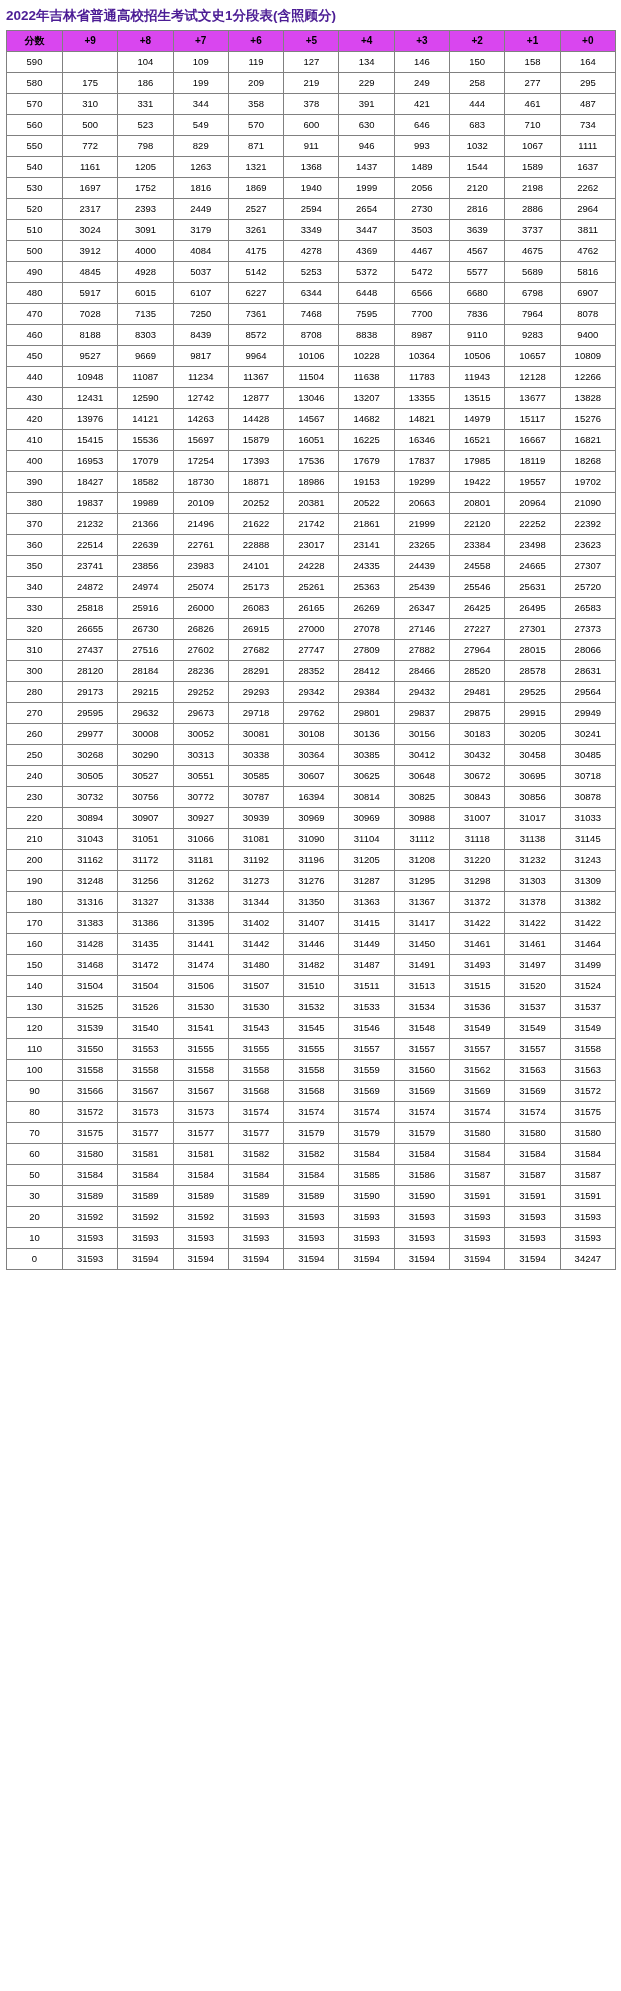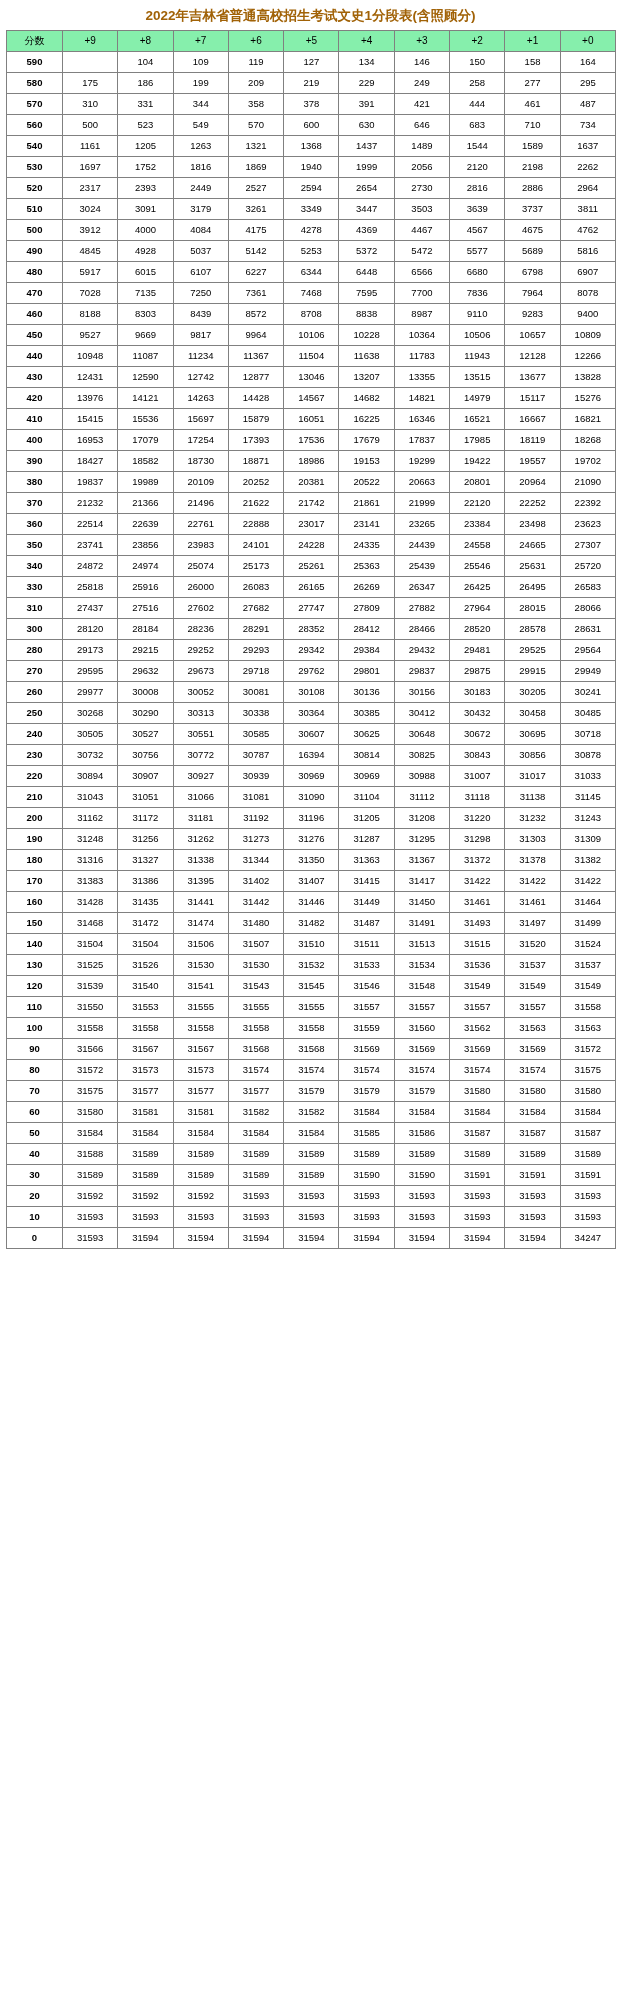--- a/index.html
+++ b/index.html
@@ -12,24 +12,23 @@
     width: 621px;
     font-family: "Liberation Sans", "DejaVu Sans", sans-serif;
     color: #000000;
   }
   #page {
     width: 621px;
     box-sizing: border-box;
     padding: 4px 6px 6px 6px;
   }
   .doc-title {
-    text-align: center;
     font-size: 13.5px;
     font-weight: bold;
-    color: #a16207;
+    color: #4c1d95;
     letter-spacing: 0px;
     padding: 4px 0 6px 0;
     line-height: 1.2;
   }
   table.score-table {
     border-collapse: collapse;
     width: 609px;
     table-layout: fixed;
   }
   table.score-table th,
@@ -38,26 +37,26 @@
     text-align: center;
     vertical-align: middle;
     font-size: 9.5px;
     height: 20px;
     padding: 0;
     line-height: 18px;
     overflow: hidden;
     white-space: nowrap;
   }
   table.score-table th {
-    font-weight: normal;
+    font-weight: bold;
     font-size: 10px;
-    background: #86efac;
+    background: #d946ef;
   }
   table.score-table td.score-col {
-    font-weight: bold;
+    font-weight: normal;
   }
   col.c-score { width: 56px; }
   col.c-val { width: 55.3px; }
 </style>
 </head>
 <body>
 
 <div id="page">
   <div class="doc-title">2022年吉林省普通高校招生考试文史1分段表(含照顾分)</div>
   <table class="score-table">
@@ -136,20 +135,33 @@
           <td>549</td>
           <td>570</td>
           <td>600</td>
           <td>630</td>
           <td>646</td>
           <td>683</td>
           <td>710</td>
           <td>734</td>
         </tr>
         <tr>
+          <td class="score-col">550</td>
+          <td>772</td>
+          <td>798</td>
+          <td>829</td>
+          <td>871</td>
+          <td>911</td>
+          <td>946</td>
+          <td>993</td>
+          <td>1032</td>
+          <td>1067</td>
+          <td>1111</td>
+        </tr>
+        <tr>
           <td class="score-col">540</td>
           <td>1161</td>
           <td>1205</td>
           <td>1263</td>
           <td>1321</td>
           <td>1368</td>
           <td>1437</td>
           <td>1489</td>
           <td>1544</td>
           <td>1589</td>
@@ -422,20 +434,33 @@
           <td>26000</td>
           <td>26083</td>
           <td>26165</td>
           <td>26269</td>
           <td>26347</td>
           <td>26425</td>
           <td>26495</td>
           <td>26583</td>
         </tr>
         <tr>
+          <td class="score-col">320</td>
+          <td>26655</td>
+          <td>26730</td>
+          <td>26826</td>
+          <td>26915</td>
+          <td>27000</td>
+          <td>27078</td>
+          <td>27146</td>
+          <td>27227</td>
+          <td>27301</td>
+          <td>27373</td>
+        </tr>
+        <tr>
           <td class="score-col">310</td>
           <td>27437</td>
           <td>27516</td>
           <td>27602</td>
           <td>27682</td>
           <td>27747</td>
           <td>27809</td>
           <td>27882</td>
           <td>27964</td>
           <td>28015</td>
@@ -760,33 +785,20 @@
           <td>31584</td>
           <td>31584</td>
           <td>31584</td>
           <td>31585</td>
           <td>31586</td>
           <td>31587</td>
           <td>31587</td>
           <td>31587</td>
         </tr>
         <tr>
-          <td class="score-col">40</td>
-          <td>31588</td>
-          <td>31589</td>
-          <td>31589</td>
-          <td>31589</td>
-          <td>31589</td>
-          <td>31589</td>
-          <td>31589</td>
-          <td>31589</td>
-          <td>31589</td>
-          <td>31589</td>
-        </tr>
-        <tr>
           <td class="score-col">30</td>
           <td>31589</td>
           <td>31589</td>
           <td>31589</td>
           <td>31589</td>
           <td>31589</td>
           <td>31590</td>
           <td>31590</td>
           <td>31591</td>
           <td>31591</td>

